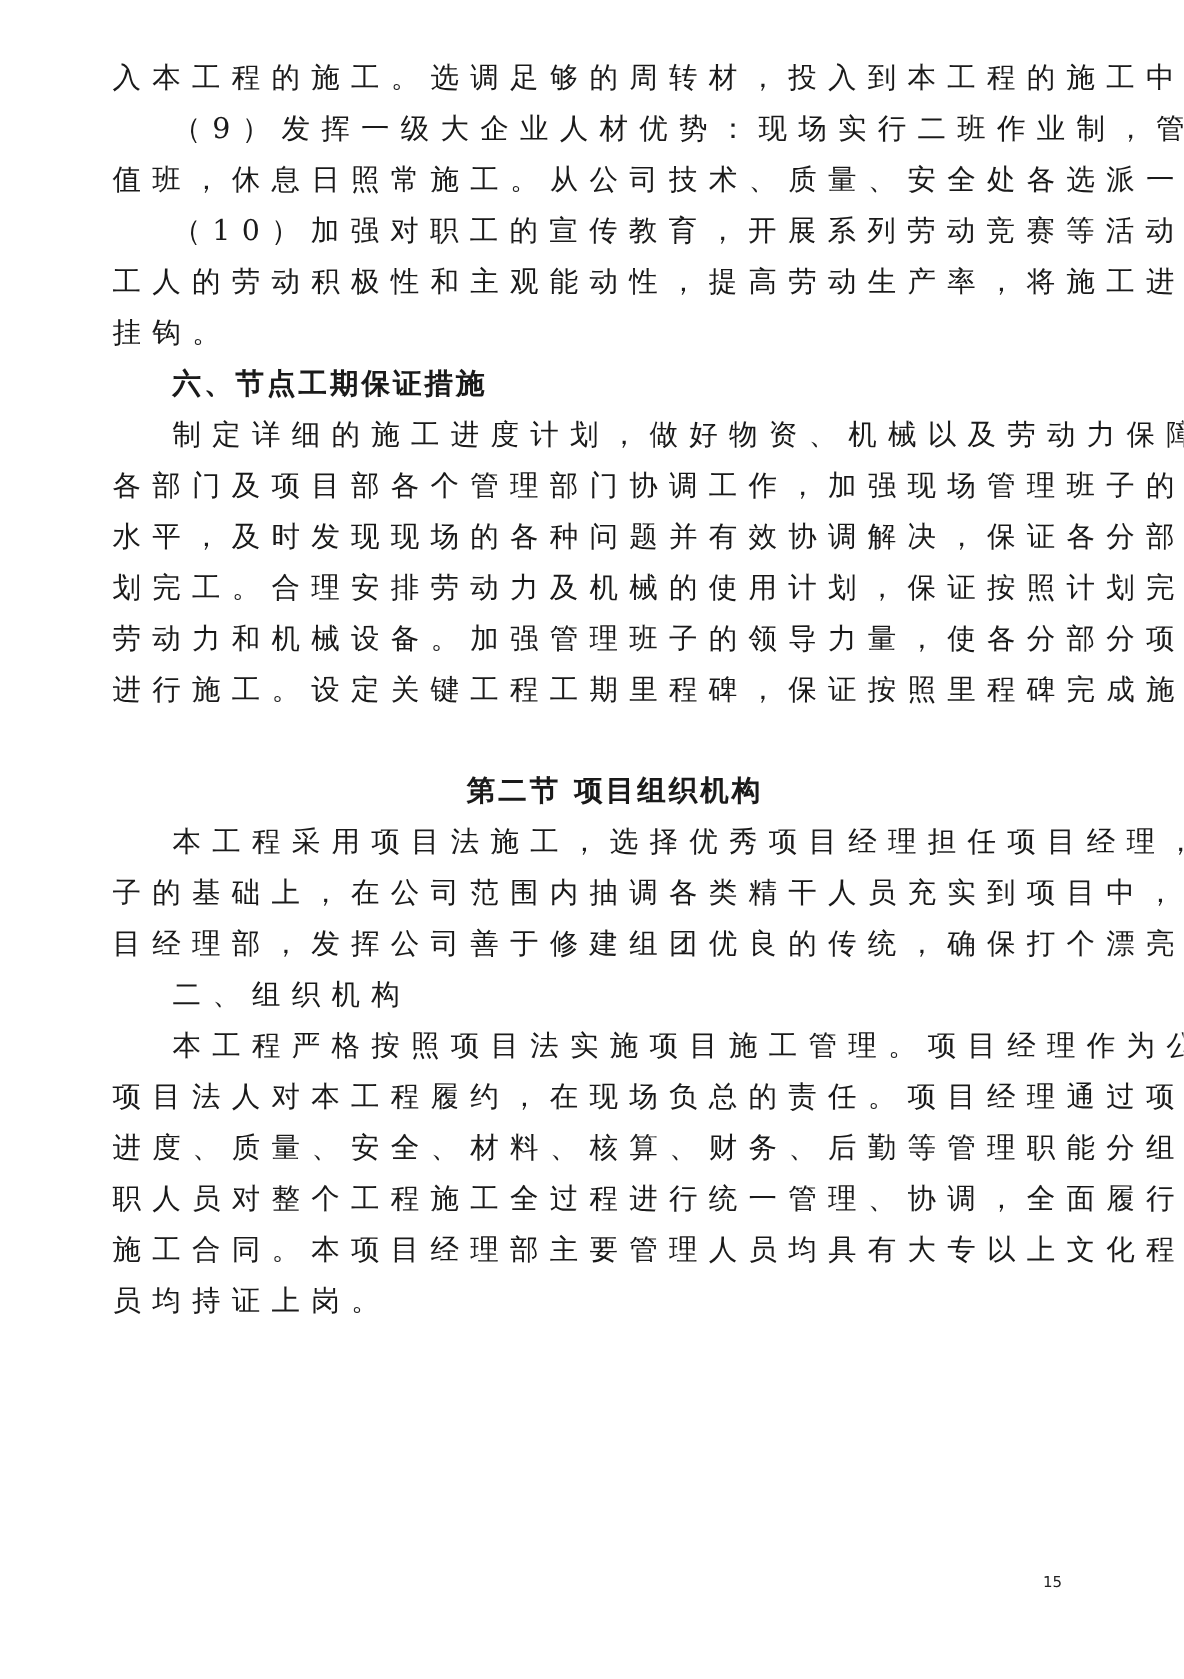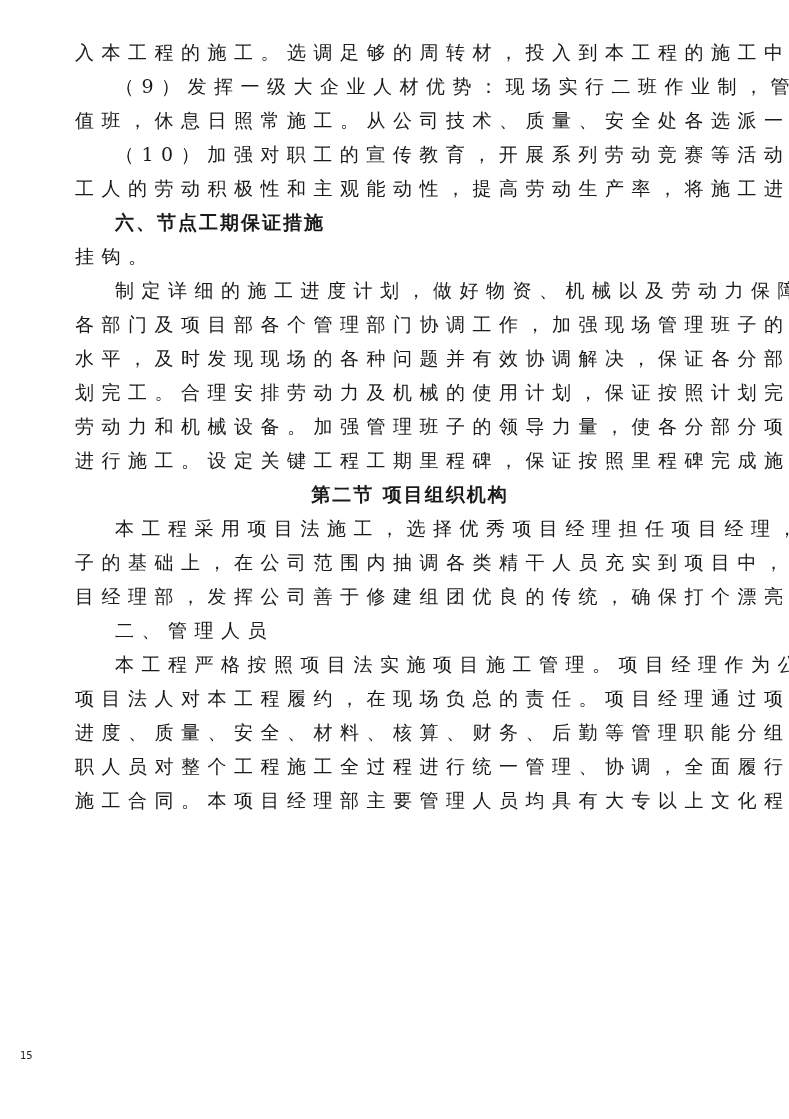--- a/index.html
+++ b/index.html
@@ -32,59 +32,60 @@
       padding-left: 40px;
     }
     .heading {
       font-family: "DejaVu Sans", "Liberation Sans", sans-serif;
       font-weight: bold;
       letter-spacing: 2px;
     }
     .center {
       text-align: center;
       padding-left: 30px;
+      margin-top: 33px;
     }
     .page-number {
       position: absolute;
       top: 1050px;
       left: 0;
       width: 708px;
-      text-align: left;
+      text-align: right;
       font-family: "DejaVu Sans", "Liberation Sans", sans-serif;
       font-size: 10px;
       color: #222;
-      padding-left: 20px;
     }
   </style>
 </head>
 <body>
 
 <div class="page">
   <div class="line">入本工程的施工。选调足够的周转材，投入到本工程的施工中。</div>
   <div class="line indent">（9）发挥一级大企业人材优势：现场实行二班作业制，管理人员 24 小时</div>
   <div class="line">值班，休息日照常施工。从公司技术、质量、安全处各选派一名经验丰富人员，</div>
   <div class="line indent">（10）加强对职工的宣传教育，开展系列劳动竞赛等活动，充分发挥干部</div>
   <div class="line">工人的劳动积极性和主观能动性，提高劳动生产率，将施工进度、质量与经济</div>
+  <div class="line">挂钩。</div>
+
   <div class="line indent heading">六、节点工期保证措施</div>
-
-  <div class="line">挂钩。</div>
   <div class="line indent">制定详细的施工进度计划，做好物资、机械以及劳动力保障工作，与公司</div>
   <div class="line">各部门及项目部各个管理部门协调工作，加强现场管理班子的管理能力和业务</div>
   <div class="line">水平，及时发现现场的各种问题并有效协调解决，保证各分部分项工作按照计</div>
   <div class="line">划完工。合理安排劳动力及机械的使用计划，保证按照计划完工所需要的足够</div>
   <div class="line">劳动力和机械设备。加强管理班子的领导力量，使各分部分项工程有条不紊的</div>
   <div class="line">进行施工。设定关键工程工期里程碑，保证按照里程碑完成施工。</div>
 
   <div class="line heading center">第二节  项目组织机构</div>
 
   <div class="line indent">本工程采用项目法施工，选择优秀项目经理担任项目经理，在其原项目班</div>
   <div class="line">子的基础上，在公司范围内抽调各类精干人员充实到项目中，组成强有力的项</div>
   <div class="line">目经理部，发挥公司善于修建组团优良的传统，确保打个漂亮仗。</div>
 
-  <div class="line indent">二、管理人员</div>
+  <div class="line indent">二、组织机构</div>
   <div class="line indent">本工程严格按照项目法实施项目施工管理。项目经理作为公司法人委托的</div>
   <div class="line">项目法人对本工程履约，在现场负总的责任。项目经理通过项目经理部对工程</div>
   <div class="line">进度、质量、安全、材料、核算、财务、后勤等管理职能分组，分别配备专兼</div>
   <div class="line">职人员对整个工程施工全过程进行统一管理、协调，全面履行对业主的承诺和</div>
   <div class="line">施工合同。本项目经理部主要管理人员均具有大专以上文化程度，所有管理人</div>
+  <div class="line">员均持证上岗。</div>
 </div>
 
 <div class="page-number">15</div>
 
 </body></html>

